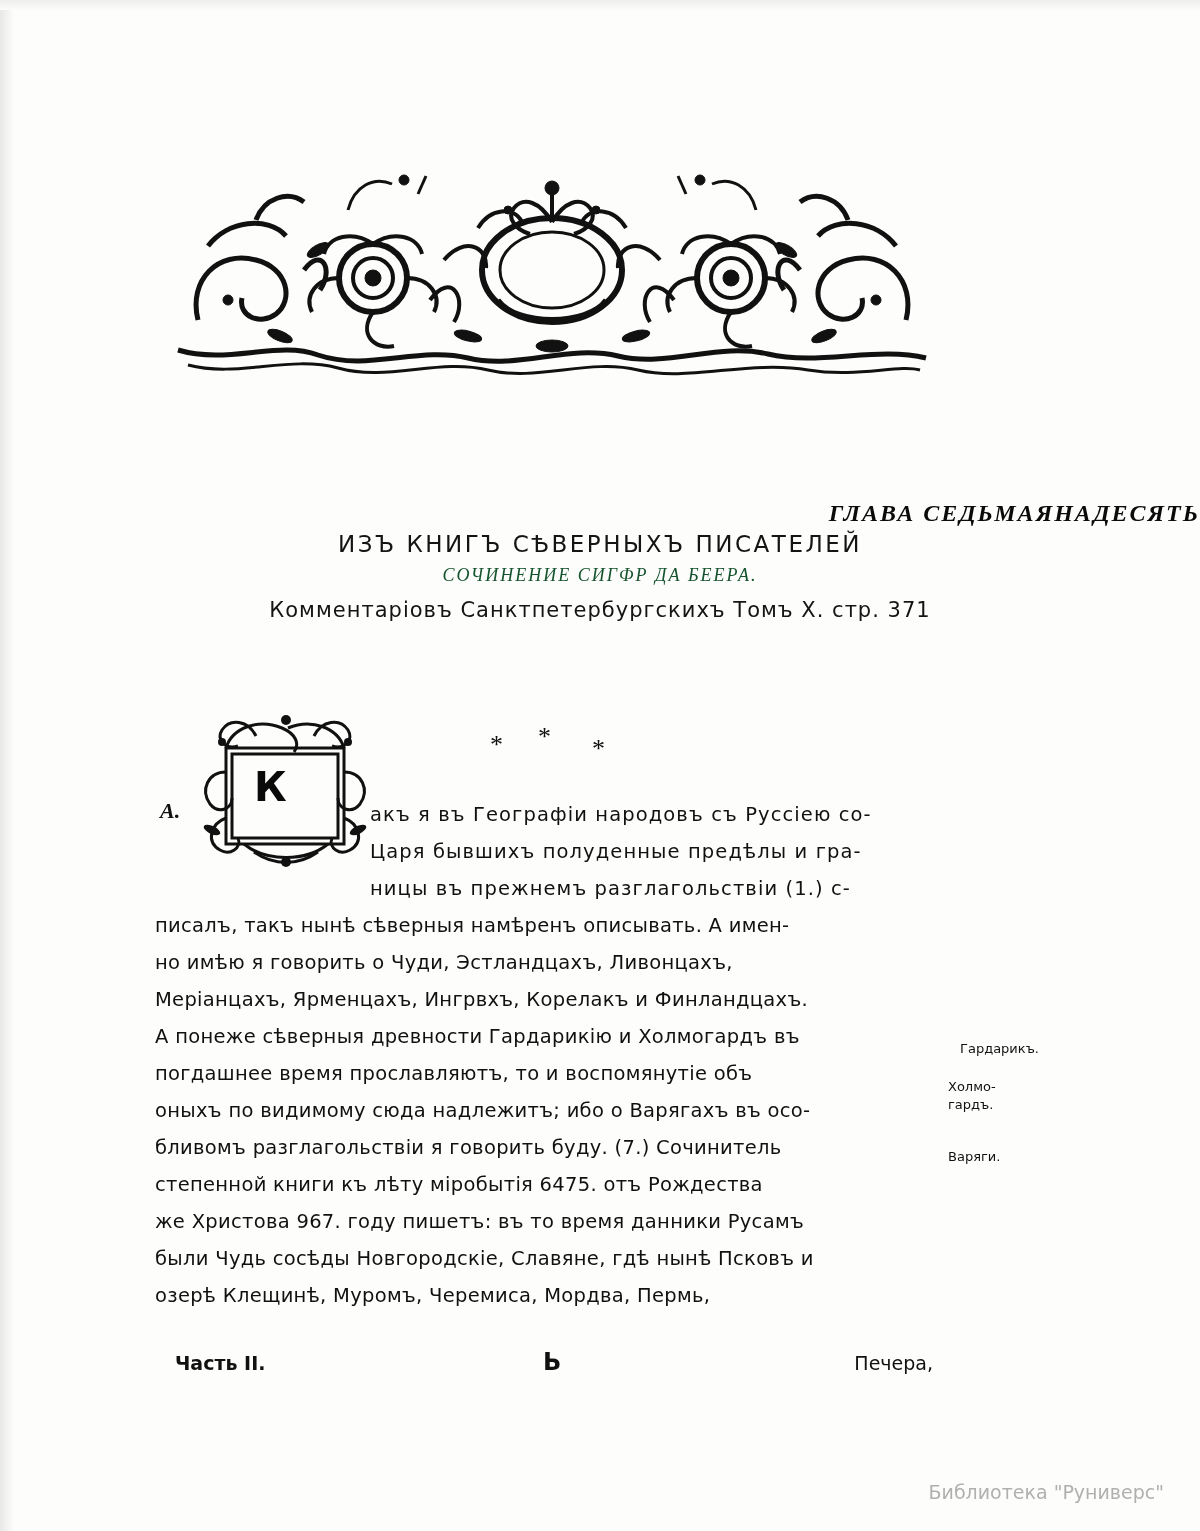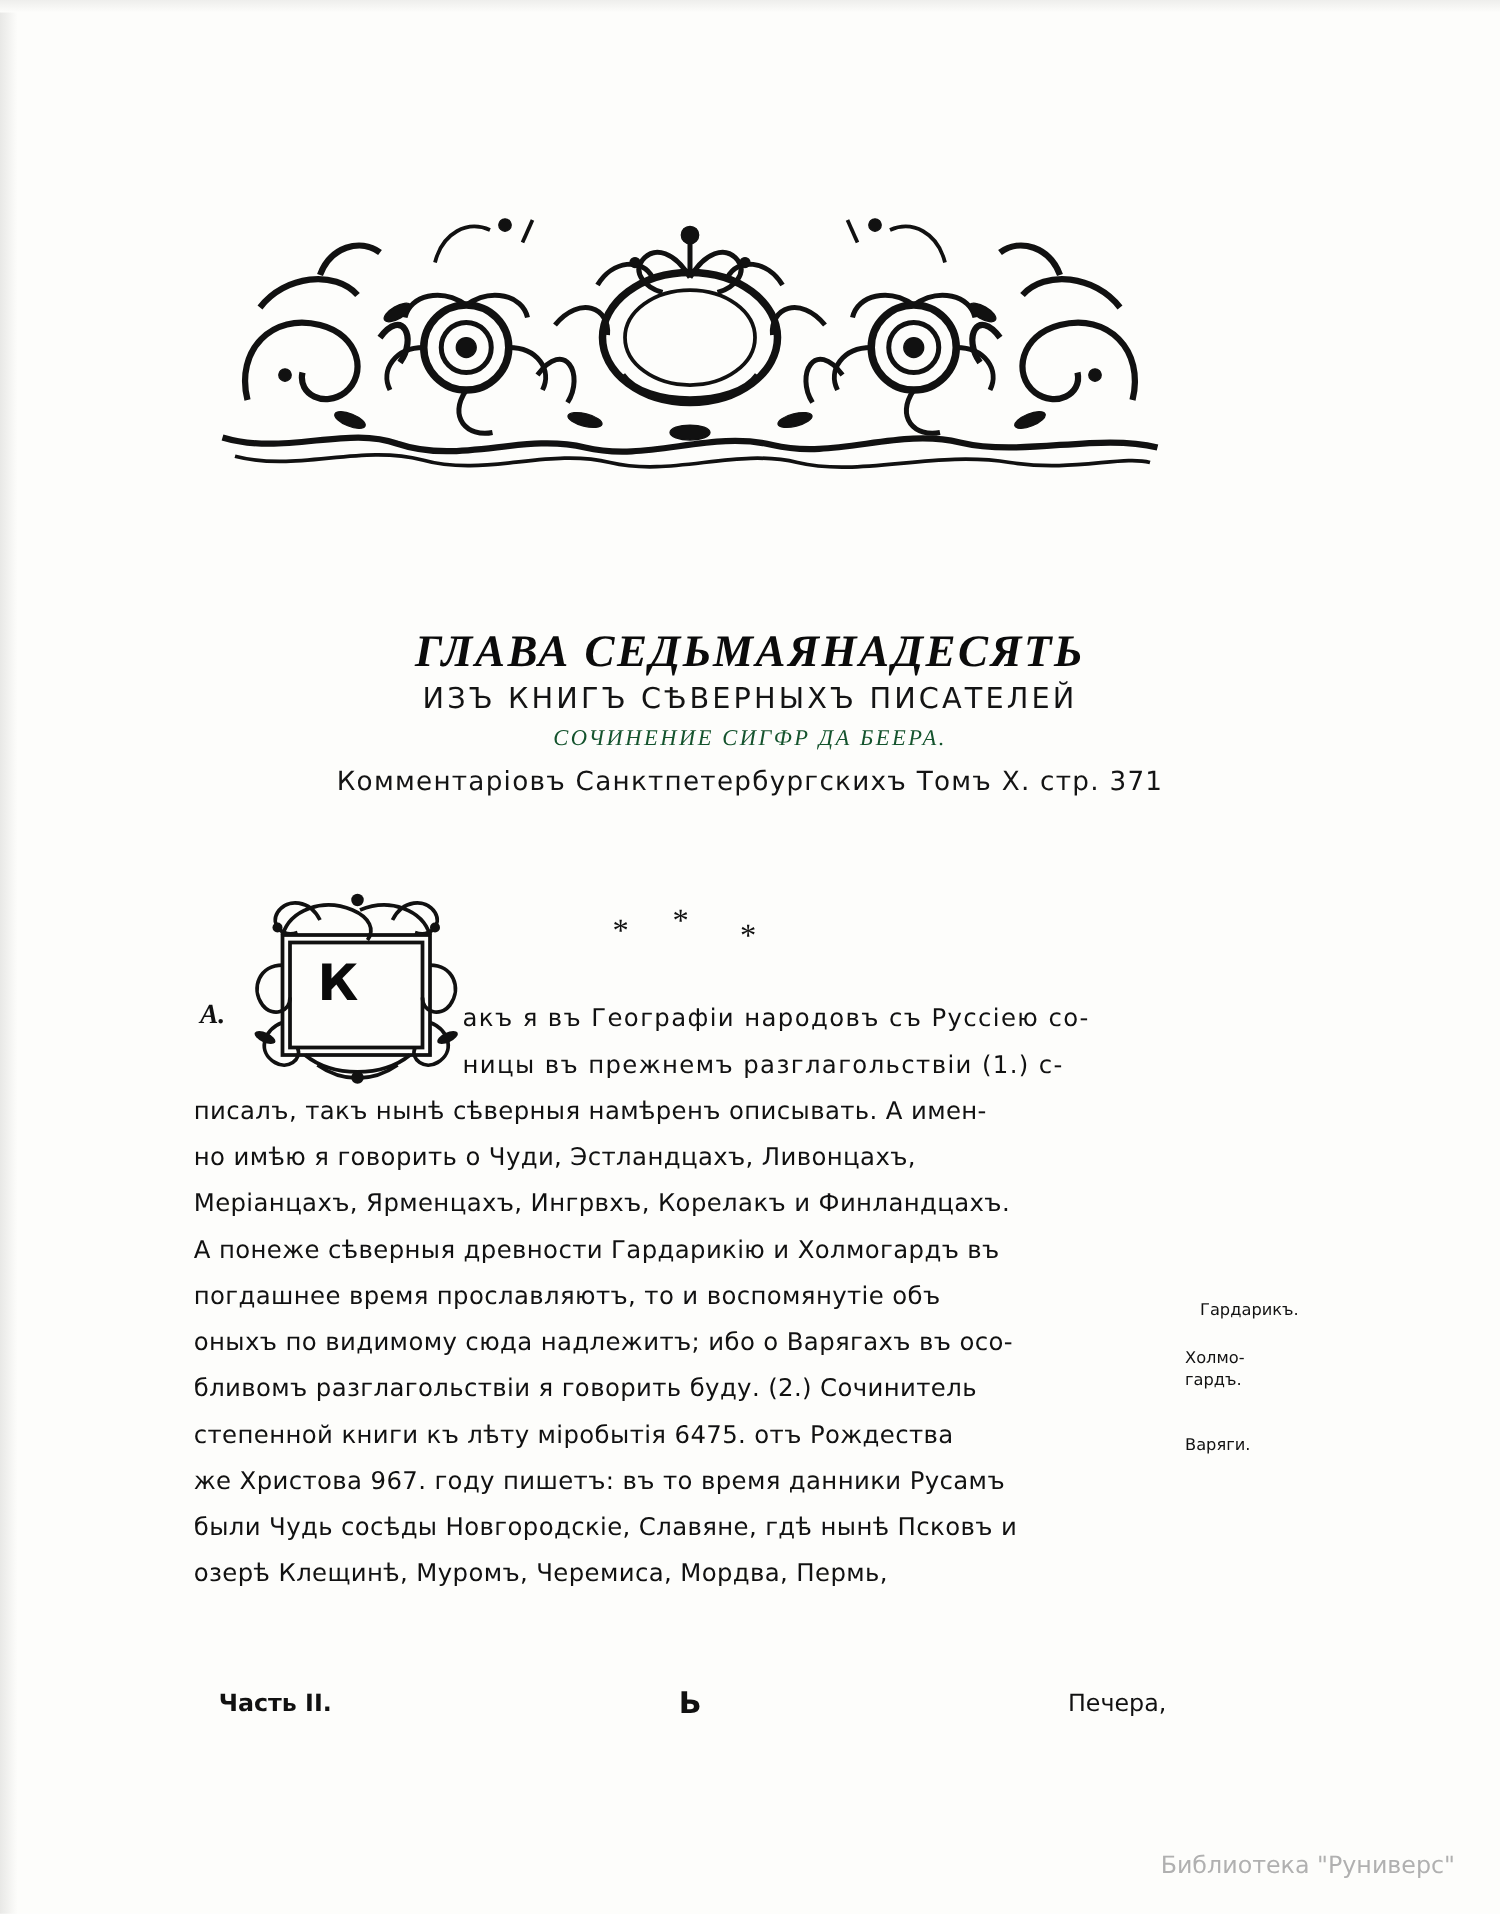--- a/index.html
+++ b/index.html
@@ -37,24 +37,25 @@
     position: absolute;
     left: 0;
     right: 0;
     top: 500px;
     text-align: center;
   }
   .chapter-title {
     font-family: "Liberation Serif", serif;
     font-style: italic;
     font-weight: bold;
-    font-size: 36px;
+    font-size: 24px;
     letter-spacing: 2px;
     color: #0b0b0b;
     white-space: nowrap;
+    text-align: right;
   }
   .subtitle-1 {
     margin-top: 4px;
     font-family: "DejaVu Sans", sans-serif;
     font-size: 23px;
     letter-spacing: 2.5px;
     color: #141414;
   }
   .subtitle-2 {
     margin-top: 8px;
@@ -342,28 +343,29 @@
         <circle cx="90" cy="150" r="5"></circle>
         <ellipse cx="16" cy="118" rx="9" ry="4" transform="rotate(25 16 118)"></ellipse>
         <ellipse cx="162" cy="118" rx="9" ry="4" transform="rotate(-25 162 118)"></ellipse>
       </g>
     </svg>
     <div class="dropcap-letter">К</div>
   </div>
 
   <div class="body-text">
     <p class="line indent-1 wide">акъ я въ Географіи народовъ съ Руссіею со-</p>
+    <p class="line indent-3 wide">Царя бывшихъ полуденные предѣлы и гра-</p>
     <p class="line indent-4 wide">ницы въ прежнемъ разглагольствіи (1.) с-</p>
     <p class="line">писалъ, такъ нынѣ сѣверныя намѣренъ описывать. А имен-</p>
     <p class="line">но имѣю я говорить о Чуди, Эстландцахъ, Ливонцахъ,</p>
     <p class="line">Меріанцахъ, Ярменцахъ, Ингрвхъ, Корелакъ и Финландцахъ.</p>
     <p class="line">А понеже сѣверныя древности Гардарикію и Холмогардъ въ</p>
     <p class="line">погдашнее время прославляютъ, то и воспомянутіе объ</p>
     <p class="line">оныхъ по видимому сюда надлежитъ; ибо о Варягахъ въ осо-</p>
-    <p class="line">бливомъ разглагольствіи я говорить буду. (2.) Сочинитель</p>
+    <p class="line">бливомъ разглагольствіи я говорить буду. (7.) Сочинитель</p>
     <p class="line">степенной книги къ лѣту міробытія 6475. отъ Рождества</p>
     <p class="line">же Христова 967. году пишетъ: въ то время данники Русамъ</p>
     <p class="line">были Чудь сосѣды Новгородскіе, Славяне, гдѣ нынѣ Псковъ и</p>
     <p class="line">озерѣ Клещинѣ, Муромъ, Черемиса, Мордва, Пермь,</p>
   </div>
 
   <div class="margin-notes">
     <div class="note note-gard">Гардарикъ.</div>
     <div class="note note-holm">Холмо-</div>
     <div class="note" style="position:absolute; top:56px; left:0;">гардъ.</div>

